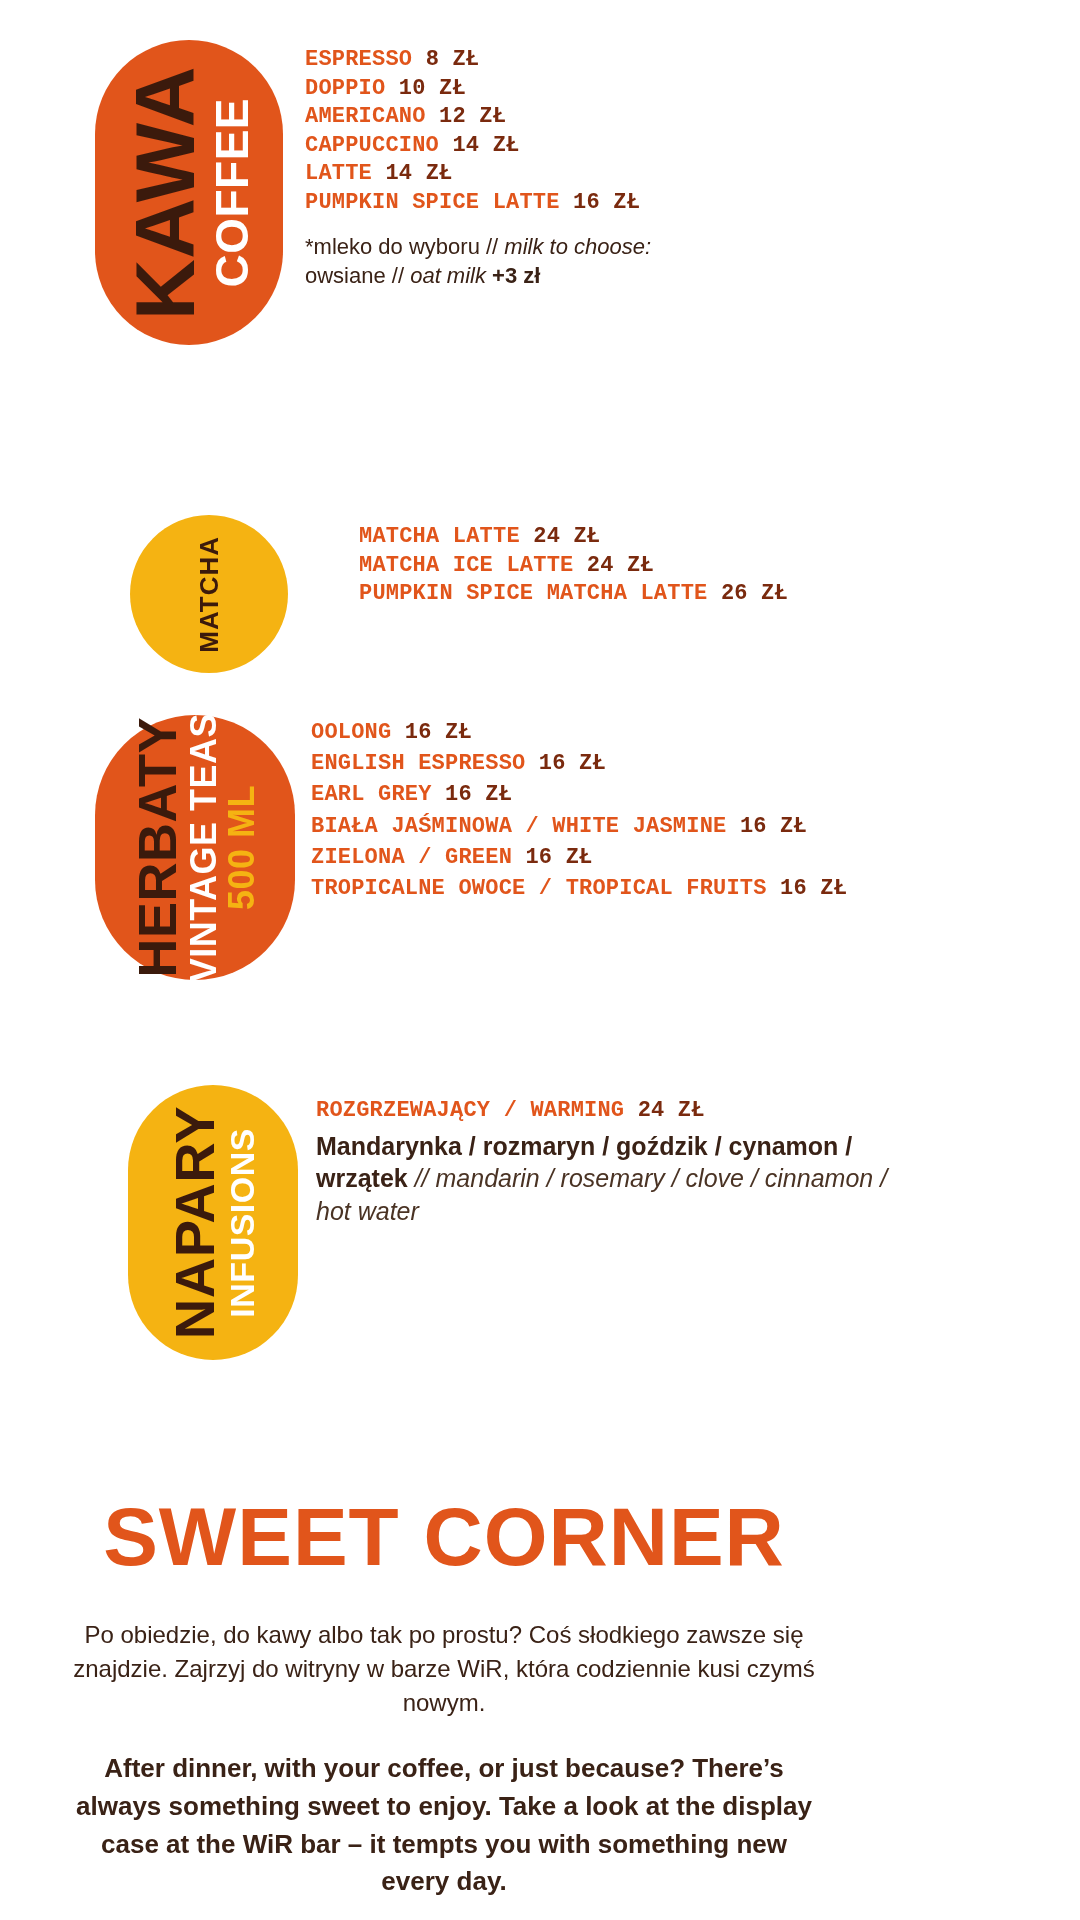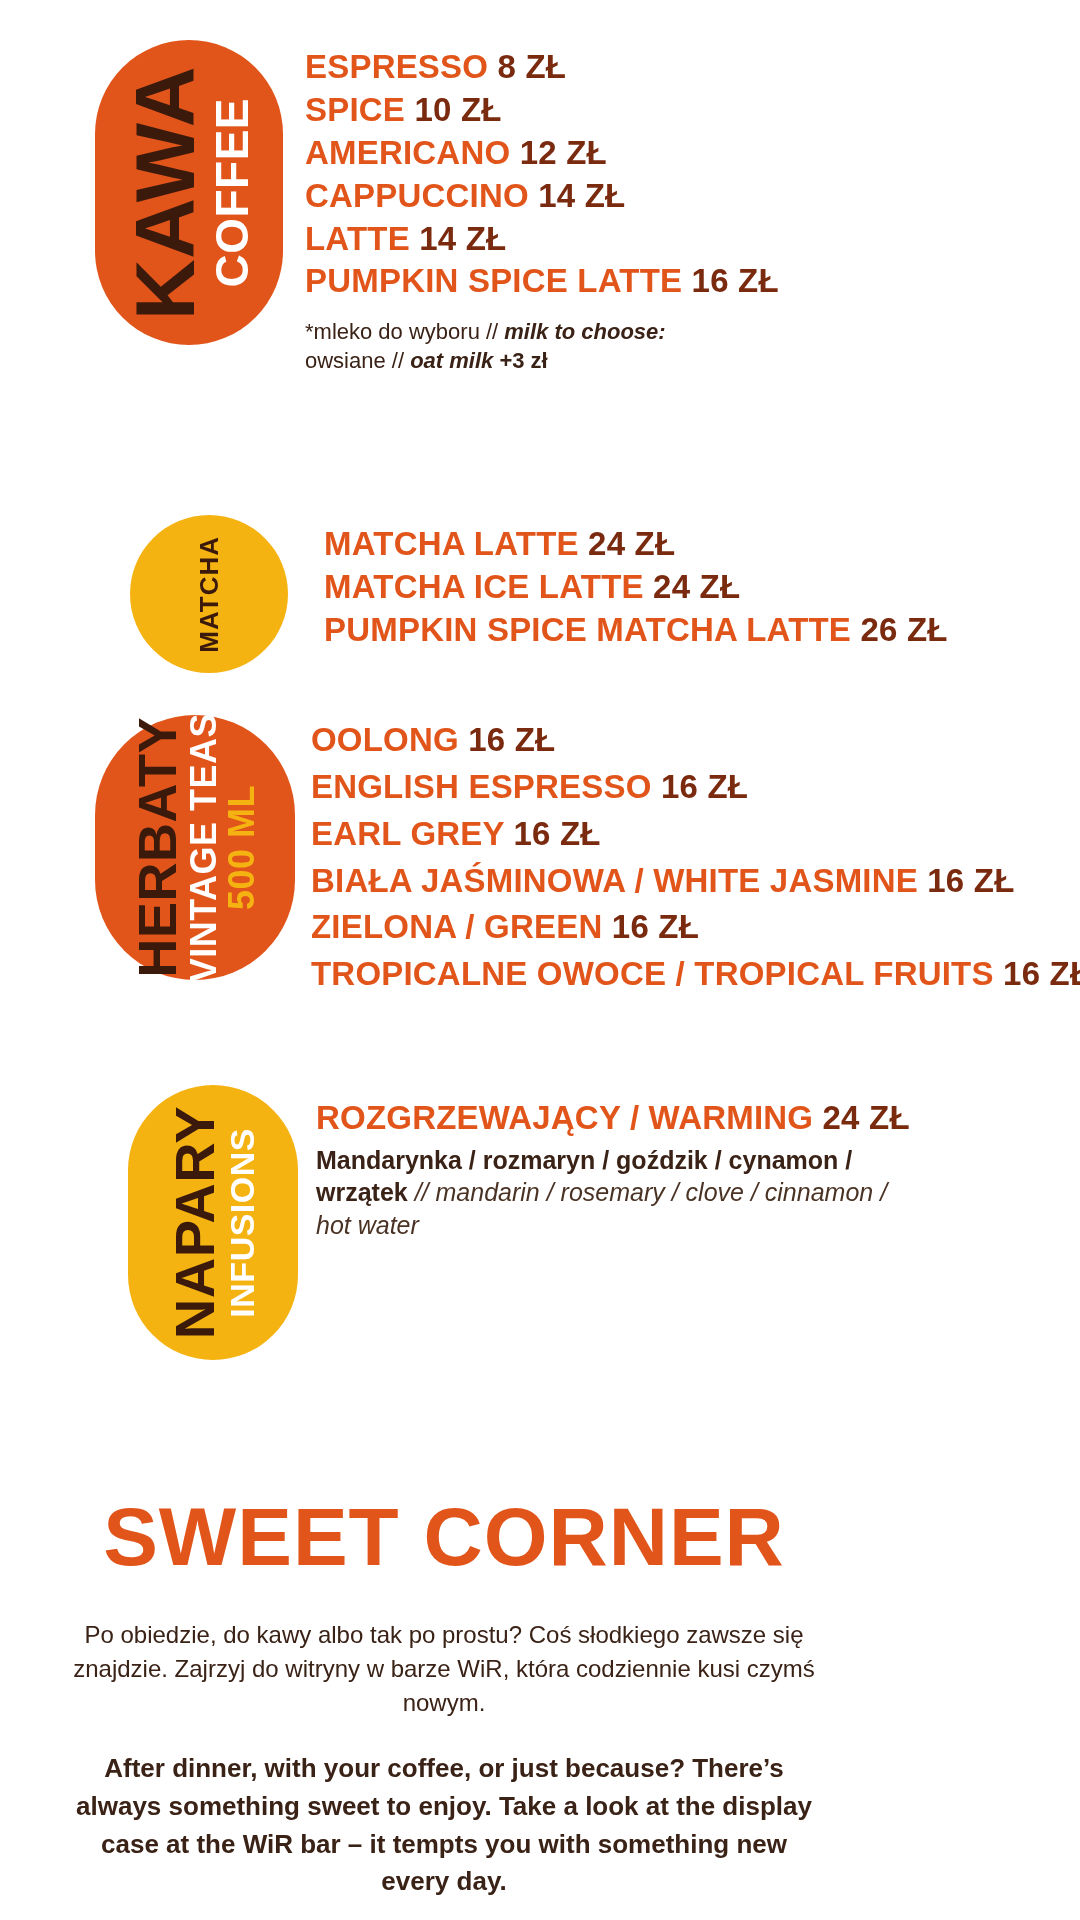--- a/index.html
+++ b/index.html
@@ -69,55 +69,55 @@
     color: #ffffff;
     font-family: "Liberation Sans Narrow", "Liberation Sans", sans-serif;
     font-stretch: condensed;
   }
 
   .items {
     margin-left: 22px;
     padding-top: 6px;
   }
   .line {
-    font-size: 33px;
+    font-size: 22px;
     font-weight: 700;
     line-height: 1.30;
     color: #E1551B;
-    font-family: Liberation Sans, sans-serif;
+    font-family: Liberation Mono, monospace;
     font-stretch: condensed;
     letter-spacing: 0.2px;
     white-space: nowrap;
   }
   .line .price { color: #7A2A0E; }
   .note {
     margin-top: 14px;
     font-size: 22px;
     line-height: 1.32;
     color: #3A2216;
     max-width: 430px;
   }
-  .note .it { font-style: italic; font-weight: bold; }
+  .note .it { font-style: italic; }
   .note .bold { font-weight: 700; }
 
   
   #matcha-section { left: 130px; top: 515px; }
   #matcha-badge {
     width: 158px; height: 158px;
     background: #F5B312;
     border-radius: 50%;
   }
   #matcha-badge .m-text {
     font-size: 26px;
     color: #3B1A0C;
     font-family: "Liberation Sans Narrow", "Liberation Sans", sans-serif;
     font-stretch: condensed;
     letter-spacing: 1px;
   }
-  #matcha-section .items { margin-left: 36px; padding-top: 8px; }
+  #matcha-section .items { margin-left: 71px; padding-top: 8px; }
 
   
   #herbaty-section { left: 95px; top: 715px; }
   #herbaty-badge {
     width: 200px; height: 265px;
     background: #E1551B;
     border-radius: 100px;
   }
   #herbaty-badge .h-main {
     font-size: 54px;
@@ -216,21 +216,21 @@
         <span class="vtext kawa-sub">COFFEE</span>
         <span class="vtext kawa-main">KAWA</span>
       </div>
     </div>
     <div class="items">
       <div class="line">
         <span>ESPRESSO</span>
         <span class="price">8 ZŁ</span>
       </div>
       <div class="line">
-        <span>SPICE</span>
+        <span>DOPPIO</span>
         <span class="price">10 ZŁ</span>
       </div>
       <div class="line">
         <span>AMERICANO</span>
         <span class="price">12 ZŁ</span>
       </div>
       <div class="line">
         <span>CAPPUCCINO</span>
         <span class="price">14 ZŁ</span>
       </div>

